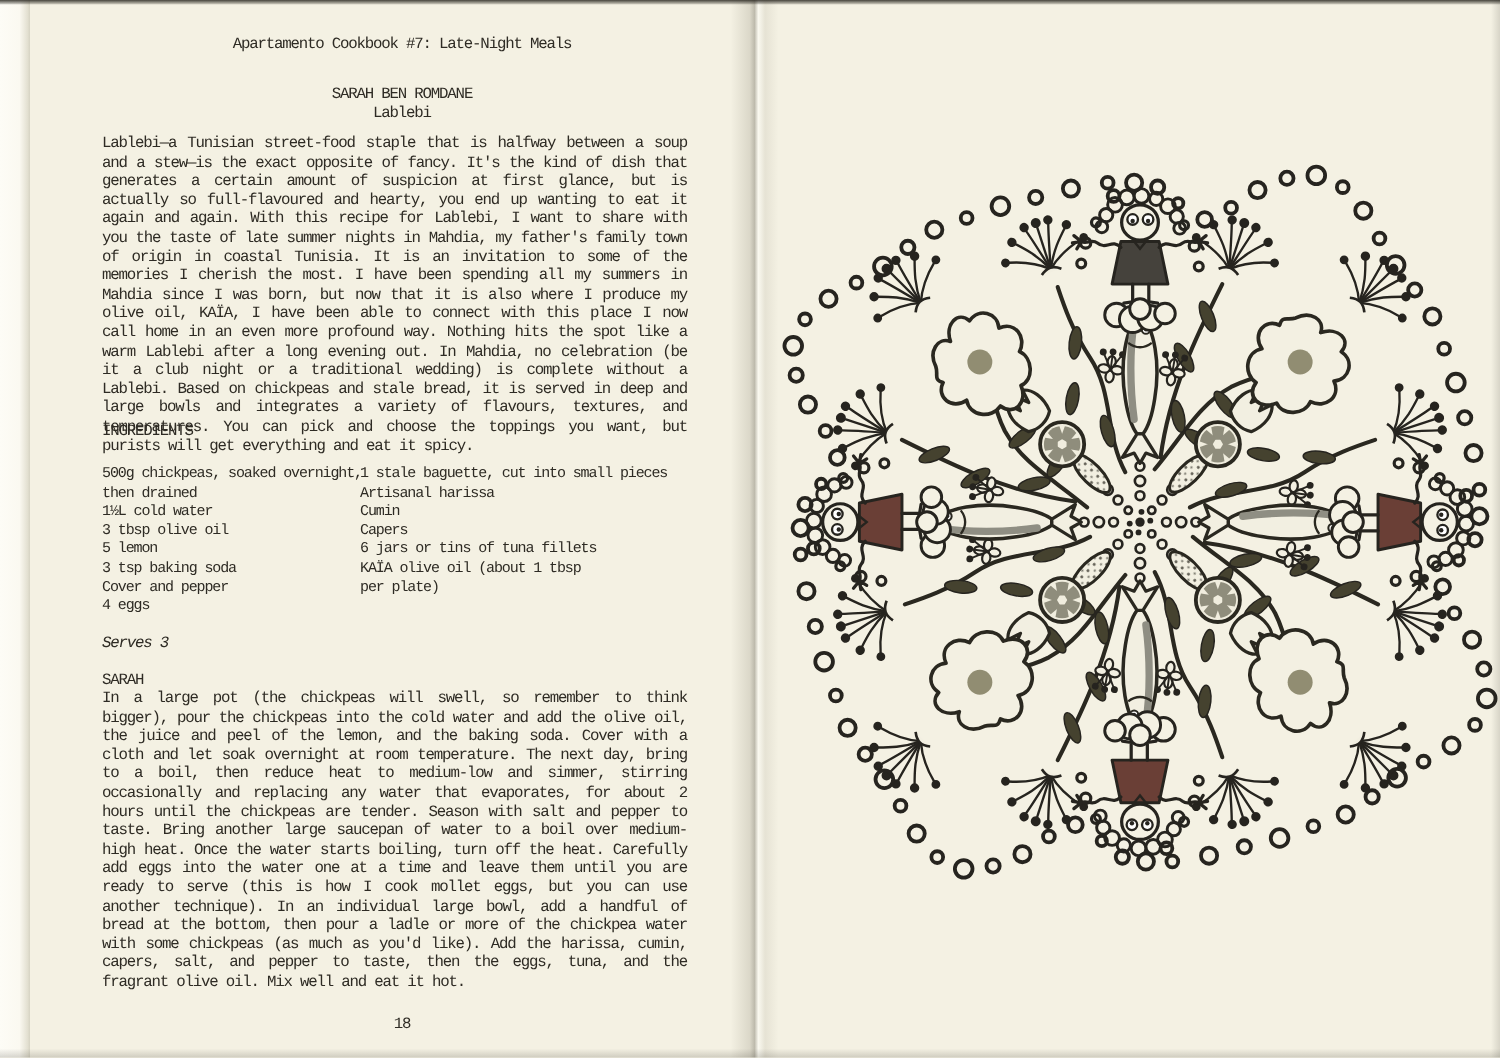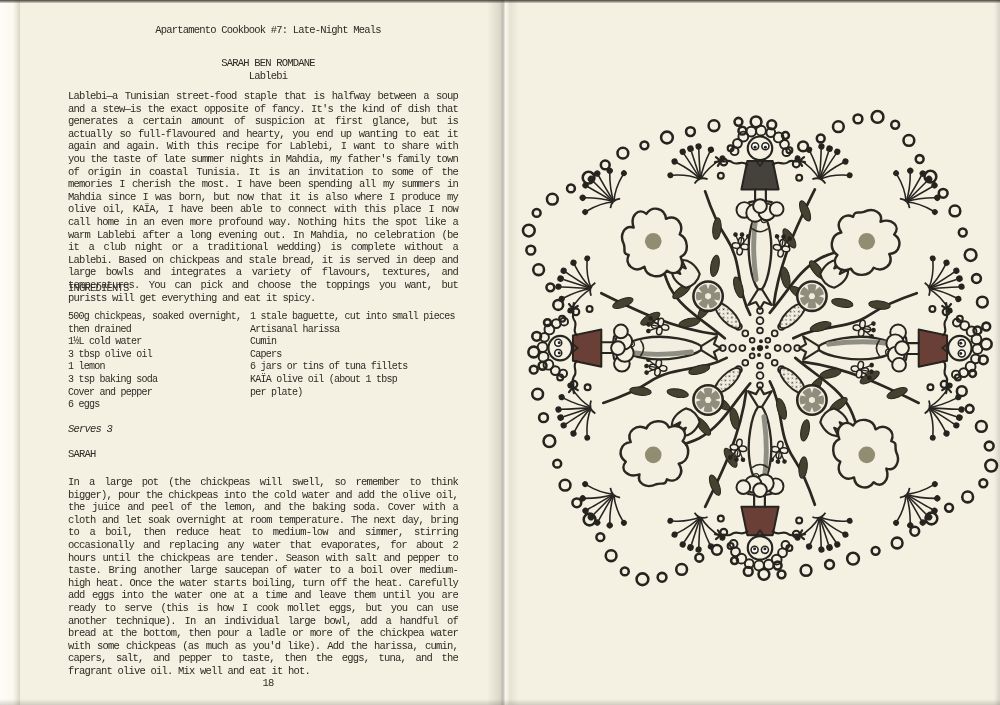--- a/index.html
+++ b/index.html
@@ -28,26 +28,26 @@
   .centered{left:0;width:496px;text-align:center;}
   .running-head{top:24px;}
   .author{top:57px;}
   .title{top:70px;}
   .body-col{left:48px;width:390px;text-align:justify;}
   .intro{top:90px;}
   .sect-h{left:48px;}
   .ingredients-h{top:282px;}
   .cols{top:311px;font-size:10px;letter-spacing:-0.75px;}
   .col1{left:48px;width:190px;}
-  .col2{left:230px;width:215px;}
+  .col2{left:220px;width:215px;}
   .cols ul{margin:0;padding:0;list-style:none;}
   .cols li{white-space:nowrap;}
   .serves{top:423px;left:48px;font-style:italic;}
   .method-h{top:448px;}
-  .method{top:476px;}
+  .method{top:460px;}
   .pageno{top:657px;margin-top:20px;}
 
   .illustration{position:absolute;left:2px;top:56px;}
 </style>
 </head>
 <body>
 
 <div class="spread">
 
   <div class="page-left">
@@ -58,24 +58,24 @@
     <div class="t body-col intro">Lablebi—a Tunisian street-food staple that is halfway between a soup and a stew—is the exact opposite of fancy. It's the kind of dish that generates a certain amount of suspicion at first glance, but is actually so full-flavoured and hearty, you end up wanting to eat it again and again. With this recipe for Lablebi, I want to share with you the taste of late summer nights in Mahdia, my father's family town of origin in coastal Tunisia. It is an invitation to some of the memories I cherish the most. I have been spending all my summers in Mahdia since I was born, but now that it is also where I produce my olive oil, KAÏA, I have been able to connect with this place I now call home in an even more profound way. Nothing hits the spot like a warm Lablebi after a long evening out. In Mahdia, no celebration (be it a club night or a traditional wedding) is complete without a Lablebi. Based on chickpeas and stale bread, it is served in deep and large bowls and integrates a variety of flavours, textures, and temperatures. You can pick and choose the toppings you want, but purists will get everything and eat it spicy.</div>
 
     <div class="t sect-h ingredients-h">INGREDIENTS</div>
 
     <div class="t cols col1">
       <ul>
         <li>500g chickpeas, soaked overnight,</li>
         <li>then drained</li>
         <li>1½L cold water</li>
         <li>3 tbsp olive oil</li>
-        <li>1 lemon</li>
+        <li>5 lemon</li>
         <li>3 tsp baking soda</li>
         <li>Cover and pepper</li>
-        <li>6 eggs</li>
+        <li>4 eggs</li>
       </ul>
     </div>
     <div class="t cols col2">
       <ul>
         <li>1 stale baguette, cut into small pieces</li>
         <li>Artisanal harissa</li>
         <li>Cumin</li>
         <li>Capers</li>
         <li>6 jars or tins of tuna fillets</li>
         <li>KAÏA olive oil (about 1 tbsp</li>

